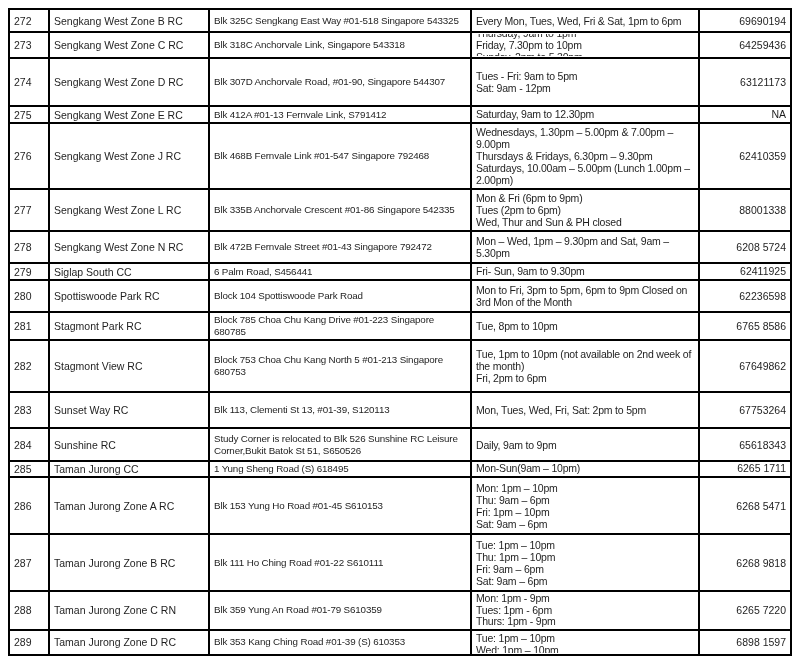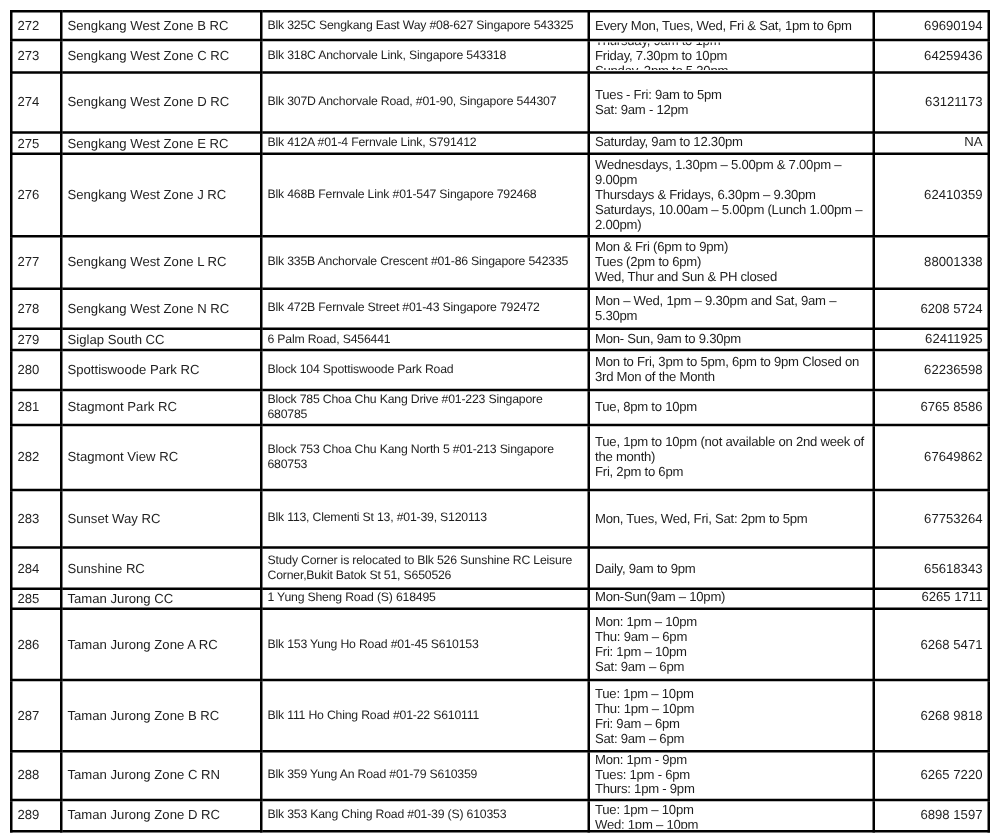--- a/index.html
+++ b/index.html
@@ -54,21 +54,21 @@
       <col style="width:40px">
         <col style="width:160px">
         <col style="width:262px">
         <col style="width:228px">
         <col style="width:92px">
     </colgroup>
     <tbody>
       <tr style="height:23px">
         <td class="c0">272</td>
         <td class="c1">Sengkang West Zone B RC</td>
-        <td class="c2">Blk 325C Sengkang East Way #08-627 Singapore 543325</td>
+        <td class="c2">Blk 325C Sengkang East Way #01-518 Singapore 543325</td>
         <td class="c3">Every Mon, Tues, Wed, Fri &amp; Sat, 1pm to 6pm</td>
         <td class="c4">69690194</td>
       </tr>
       <tr style="height:26px">
         <td class="c0">273</td>
         <td class="c1">Sengkang West Zone C RC</td>
         <td class="c2">Blk 318C Anchorvale Link, Singapore 543318</td>
         <td class="c3"><div class="clipbox h273">Thursday, 9am to 1pm
 Friday, 7.30pm to 10pm
 Sunday, 2pm to 5.30pm</div></td>
@@ -78,21 +78,21 @@
         <td class="c0">274</td>
         <td class="c1">Sengkang West Zone D RC</td>
         <td class="c2">Blk 307D Anchorvale Road, #01-90, Singapore 544307</td>
         <td class="c3">Tues - Fri: 9am to 5pm
 Sat: 9am - 12pm</td>
         <td class="c4">63121173</td>
       </tr>
       <tr style="height:17px">
         <td class="c0">275</td>
         <td class="c1">Sengkang West Zone E RC</td>
-        <td class="c2">Blk 412A #01-4 Fernvale Link, S791412</td>
+        <td class="c2">Blk 412A #01-13 Fernvale Link, S791412</td>
         <td class="c3 tight">Saturday, 9am to 12.30pm</td>
         <td class="c4 tight">NA</td>
       </tr>
       <tr style="height:66px">
         <td class="c0">276</td>
         <td class="c1">Sengkang West Zone J RC</td>
         <td class="c2">Blk 468B Fernvale Link #01-547 Singapore 792468</td>
         <td class="c3">Wednesdays, 1.30pm – 5.00pm &amp; 7.00pm – 9.00pm
 Thursdays &amp; Fridays, 6.30pm – 9.30pm
 Saturdays, 10.00am – 5.00pm (Lunch 1.00pm – 2.00pm)</td>
@@ -111,21 +111,21 @@
         <td class="c0">278</td>
         <td class="c1">Sengkang West Zone N RC</td>
         <td class="c2">Blk 472B Fernvale Street #01-43 Singapore 792472</td>
         <td class="c3">Mon – Wed, 1pm – 9.30pm and Sat, 9am – 5.30pm</td>
         <td class="c4">6208 5724</td>
       </tr>
       <tr style="height:17px">
         <td class="c0">279</td>
         <td class="c1">Siglap South CC</td>
         <td class="c2">6 Palm Road, S456441</td>
-        <td class="c3 tight">Mon- Sun, 9am to 9.30pm</td>
+        <td class="c3 tight">Fri- Sun, 9am to 9.30pm</td>
         <td class="c4 tight">62411925</td>
       </tr>
       <tr style="height:32px">
         <td class="c0">280</td>
         <td class="c1">Spottiswoode Park RC</td>
         <td class="c2">Block 104 Spottiswoode Park Road</td>
         <td class="c3">Mon to Fri, 3pm to 5pm, 6pm to 9pm Closed on 3rd Mon of the Month</td>
         <td class="c4">62236598</td>
       </tr>
       <tr style="height:24px">
@@ -136,21 +136,21 @@
         <td class="c4">6765 8586</td>
       </tr>
       <tr style="height:52px">
         <td class="c0">282</td>
         <td class="c1">Stagmont View RC</td>
         <td class="c2">Block 753 Choa Chu Kang North 5 #01-213 Singapore 680753</td>
         <td class="c3">Tue, 1pm to 10pm (not available on 2nd week of the month)
 Fri, 2pm to 6pm</td>
         <td class="c4">67649862</td>
       </tr>
-      <tr style="height:46px">
+      <tr style="height:36px">
         <td class="c0">283</td>
         <td class="c1">Sunset Way RC</td>
         <td class="c2">Blk 113, Clementi St 13, #01-39, S120113</td>
         <td class="c3">Mon, Tues, Wed, Fri, Sat: 2pm to 5pm</td>
         <td class="c4">67753264</td>
       </tr>
       <tr style="height:33px">
         <td class="c0">284</td>
         <td class="c1">Sunshine RC</td>
         <td class="c2">Study Corner is relocated to Blk 526 Sunshine RC Leisure Corner,Bukit Batok St 51, S650526</td>

